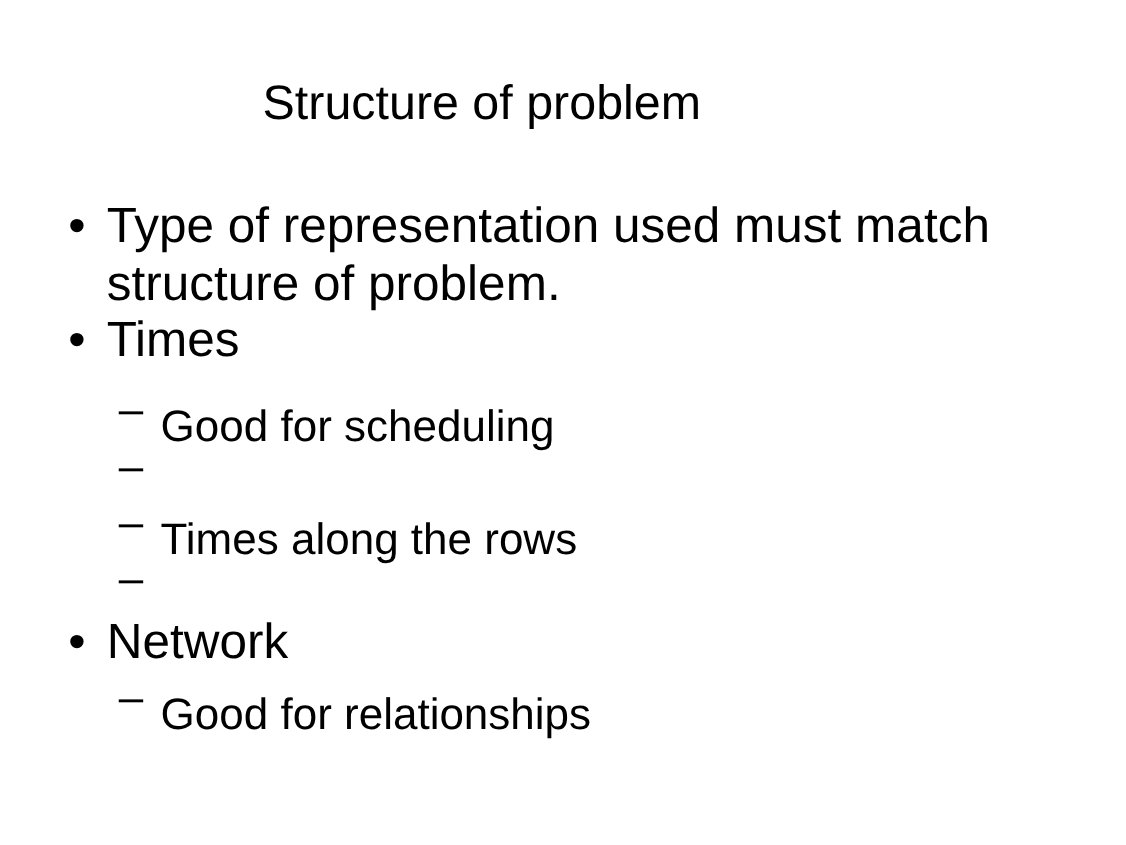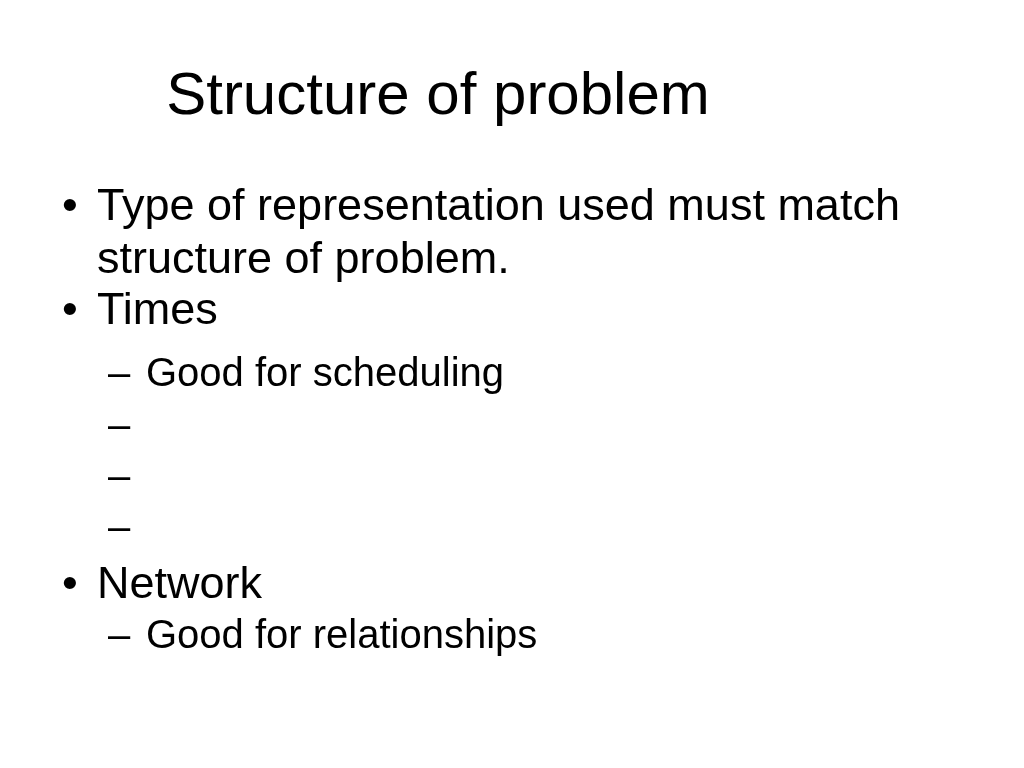--- a/index.html
+++ b/index.html
@@ -15,21 +15,21 @@
     color: #000000;
     font-family: "Liberation Sans", "DejaVu Sans", sans-serif;
     overflow: hidden;
   }
   .title {
     position: absolute;
     top: 58px;
     left: 0;
     width: 876px;
     margin: 0;
-    font-size: 60px;
+    font-size: 44px;
     line-height: 72px;
     font-weight: 400;
     text-align: center;
     letter-spacing: 0;
   }
   .row {
     position: absolute;
     left: 0;
     width: 1024px;
   }
@@ -44,21 +44,21 @@
   .marker {
     position: absolute;
     top: 0;
   }
   .l1 > .marker { left: 62px; }
   .l2 > .marker { left: 108px; }
   .text {
     display: block;
   }
   .l1 > .text { margin-left: 97px; }
-  .l2 > .text { margin-left: 146px; }
+  .l2 > .text { margin-left: 146px; margin-top: 16px; }
   .wrap-first { width: 840px; }
 </style>
 </head>
 <body>
 
 <div class="slide">
 
   <h1 class="title">Structure of problem</h1>
 
   <div class="row l1" style="top:178px">
@@ -75,20 +75,21 @@
     <span class="marker">–</span>
     <span class="text">Good for scheduling</span>
   </div>
 
   <div class="row l2" style="top:400px">
     <span class="marker">–</span>
   </div>
 
   <div class="row l2" style="top:451px">
     <span class="marker">–</span>
+    <span class="text">Times along the rows</span>
   </div>
 
   <div class="row l2" style="top:502px">
     <span class="marker">–</span>
   </div>
 
   <div class="row l1" style="top:556px">
     <span class="marker">•</span>
     <span class="text">Network</span>
   </div>

